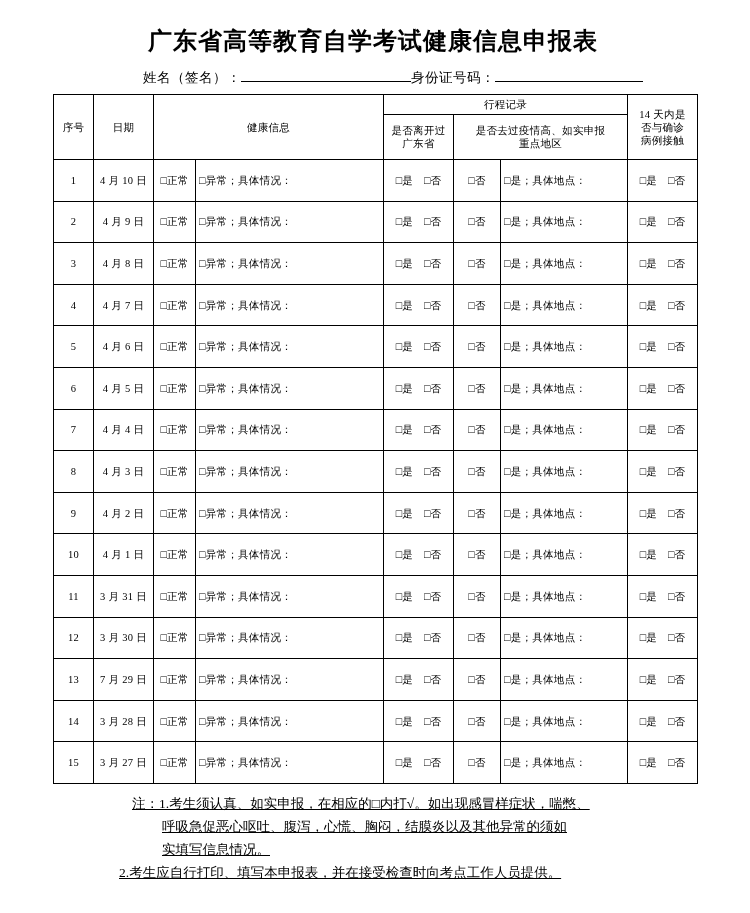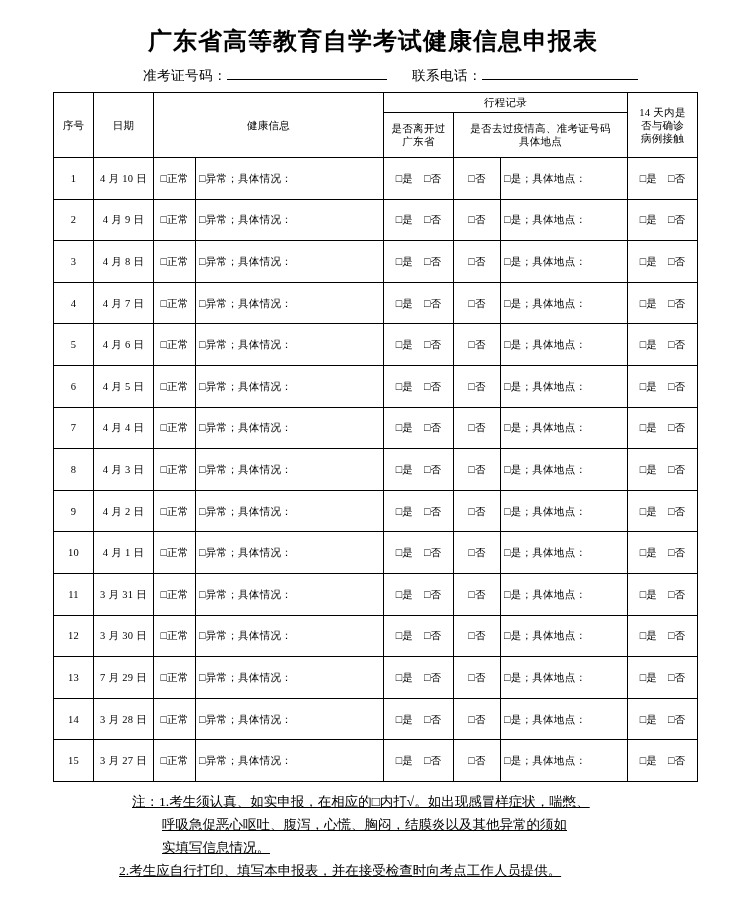--- a/index.html
+++ b/index.html
@@ -48,24 +48,24 @@
   .ind-cont  { padding-left:162px; }
   .ind-num   { padding-left:119px; }
 </style>
 </head>
 <body>
 
 <div class="page">
 
   <h1 class="title">广东省高等教育自学考试健康信息申报表</h1>
 
-
-  <div class="form-line line2">
-    <span class="lbl">准考证号码：</span><span class="blank w3"></span><span class="hgap"></span><span class="lbl">联系电话：</span><span class="blank w4"></span>
+  <div class="form-line line1">
+    <span class="lbl">姓名（签名）：</span><span class="blank w1"></span><span class="lbl">身份证号码：</span><span class="blank w2"></span>
   </div>
+
 
   <table class="decl">
     <colgroup>
       <col style="width:40px">
         <col style="width:60px">
         <col style="width:42px">
         <col style="width:188px">
       <col style="width:70px">
         <col style="width:47px">
         <col style="width:127px">
@@ -82,22 +82,22 @@
             <div>否与确诊</div>
             <div>病例接触</div>
           </th>
       </tr>
       <tr class="hr2">
         <th>
             <div>是否离开过</div>
             <div>广东省</div>
           </th>
         <th colspan="2">
-            <div>是否去过疫情高、准考证号码</div>
-            <div>具体地点</div>
+            <div>是否去过疫情高、如实申报</div>
+            <div>重点地区</div>
           </th>
       </tr>
     </thead>
     <tbody>
     <tr>
       <td>1</td>
       <td>4 月 10 日</td>
       <td>□正常</td>
       <td class="l">□异常；具体情况：</td>
       <td>□是　□否</td>

